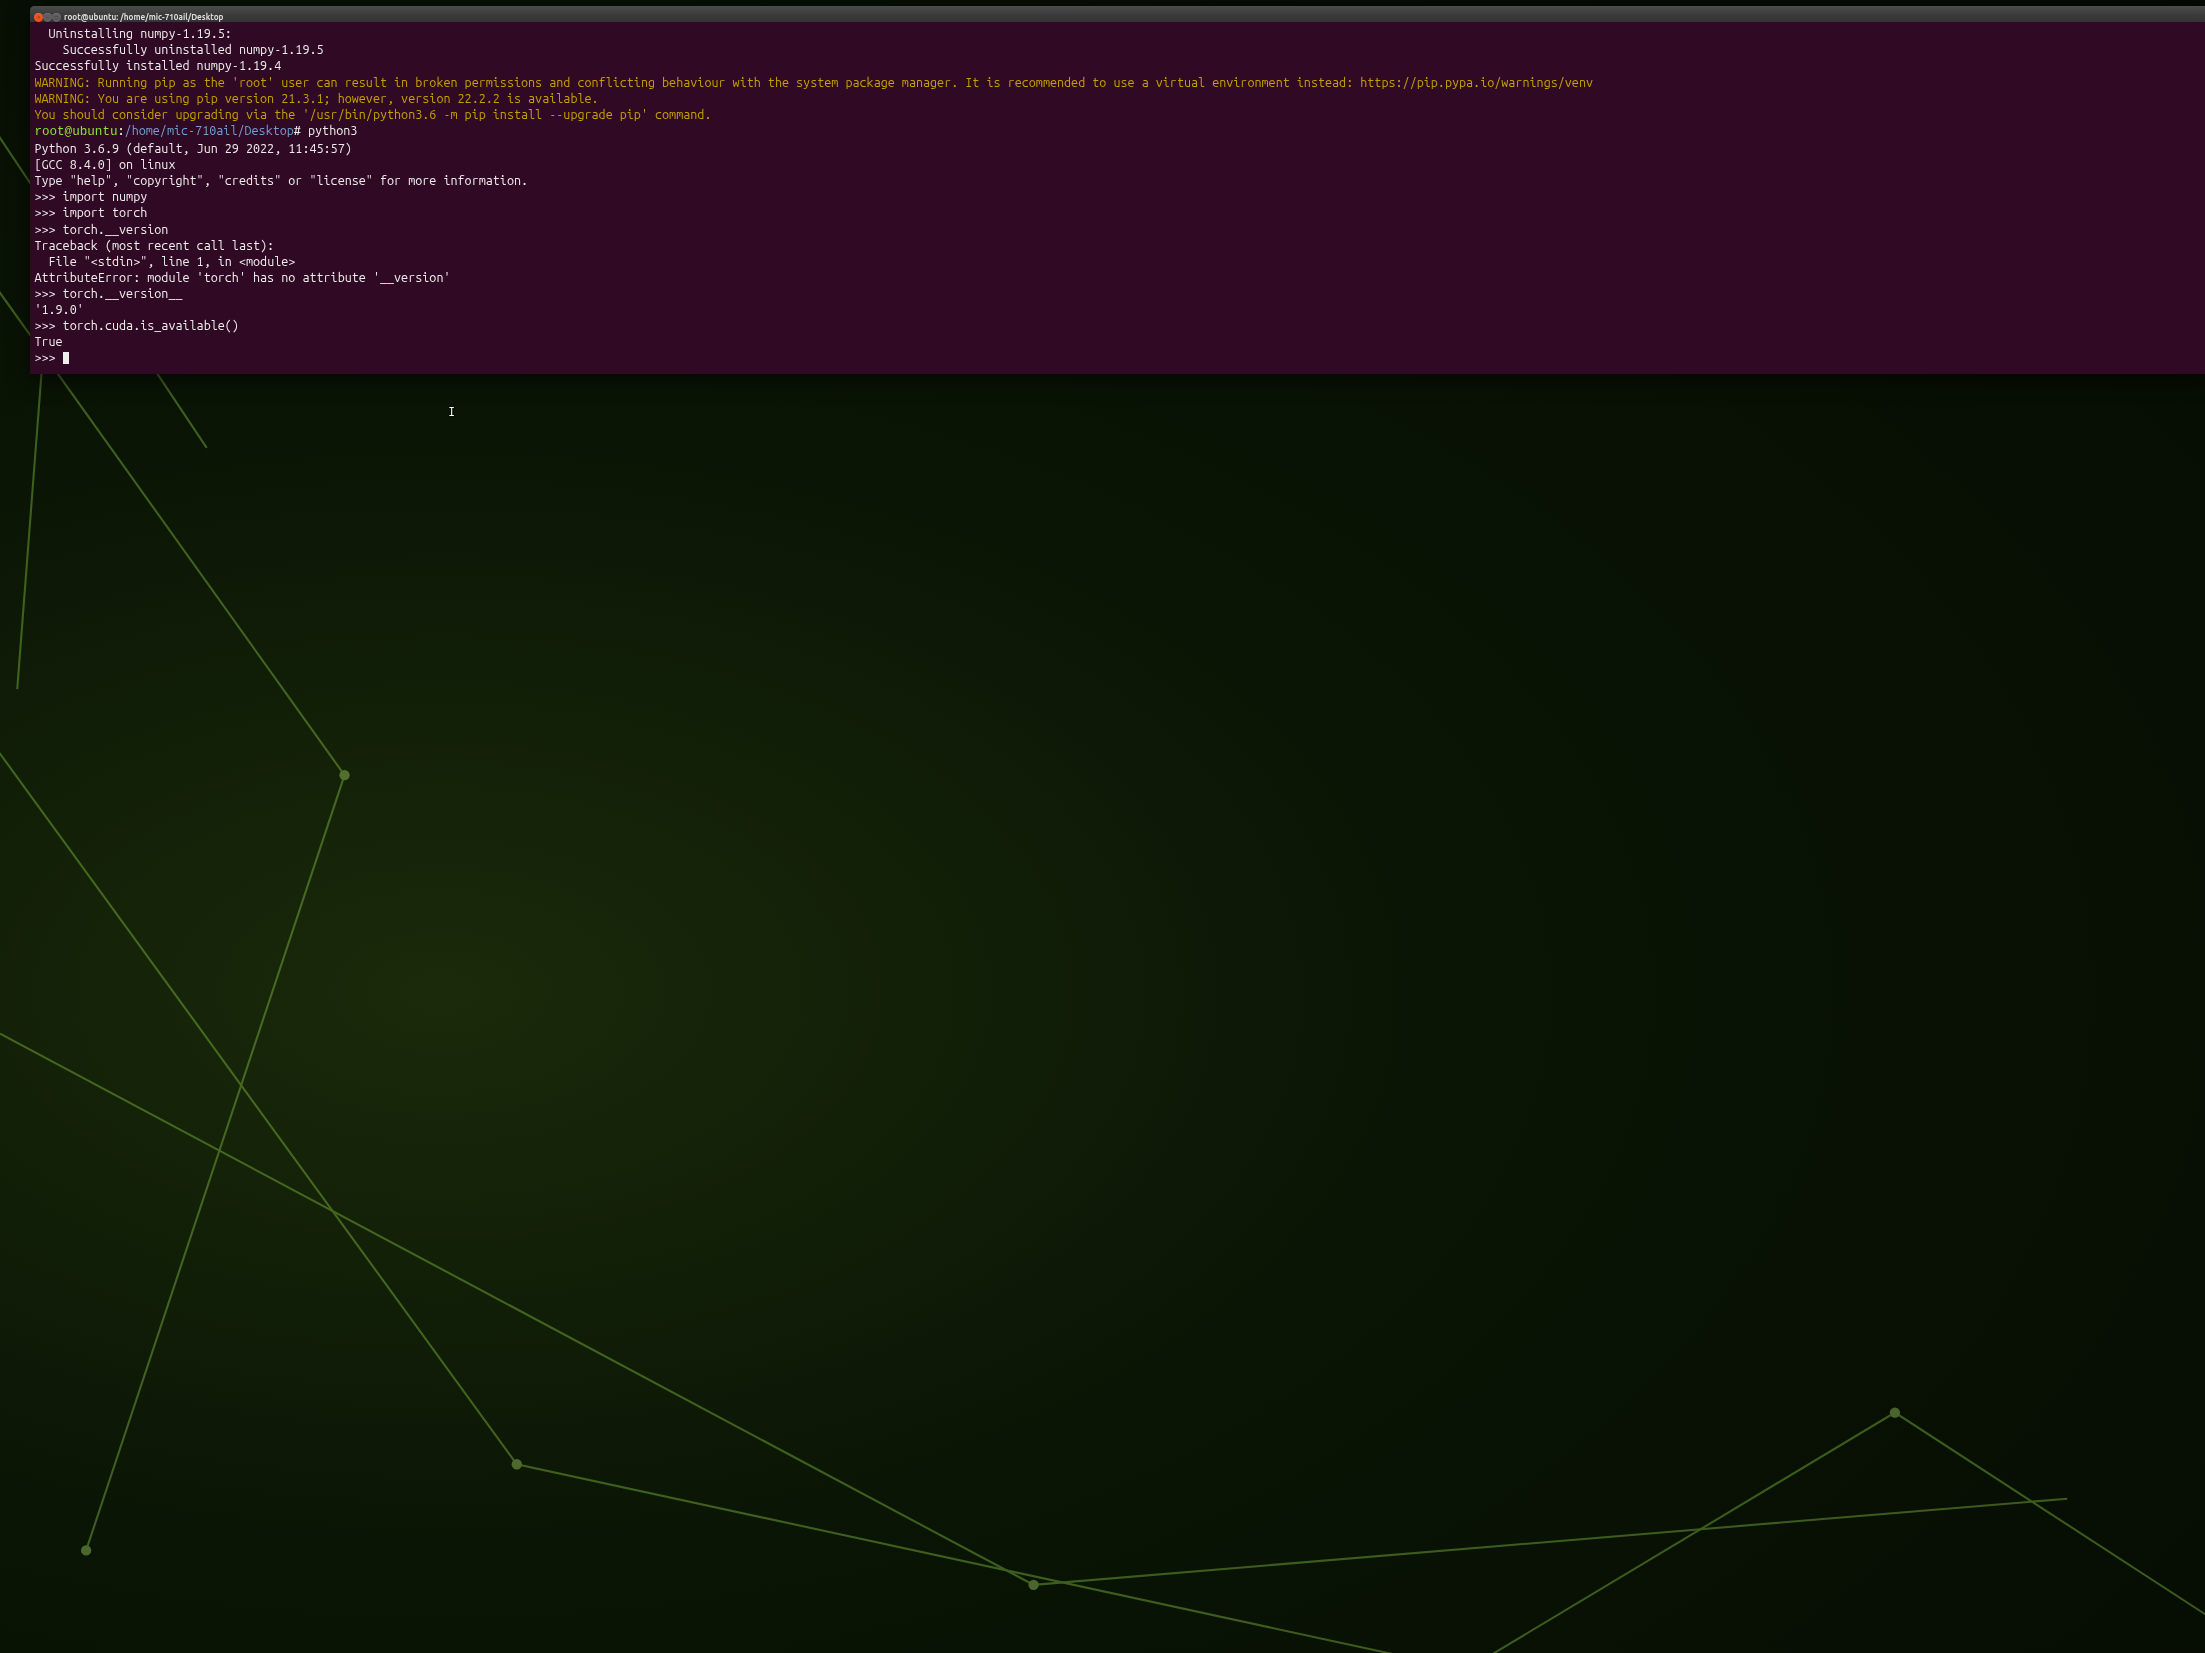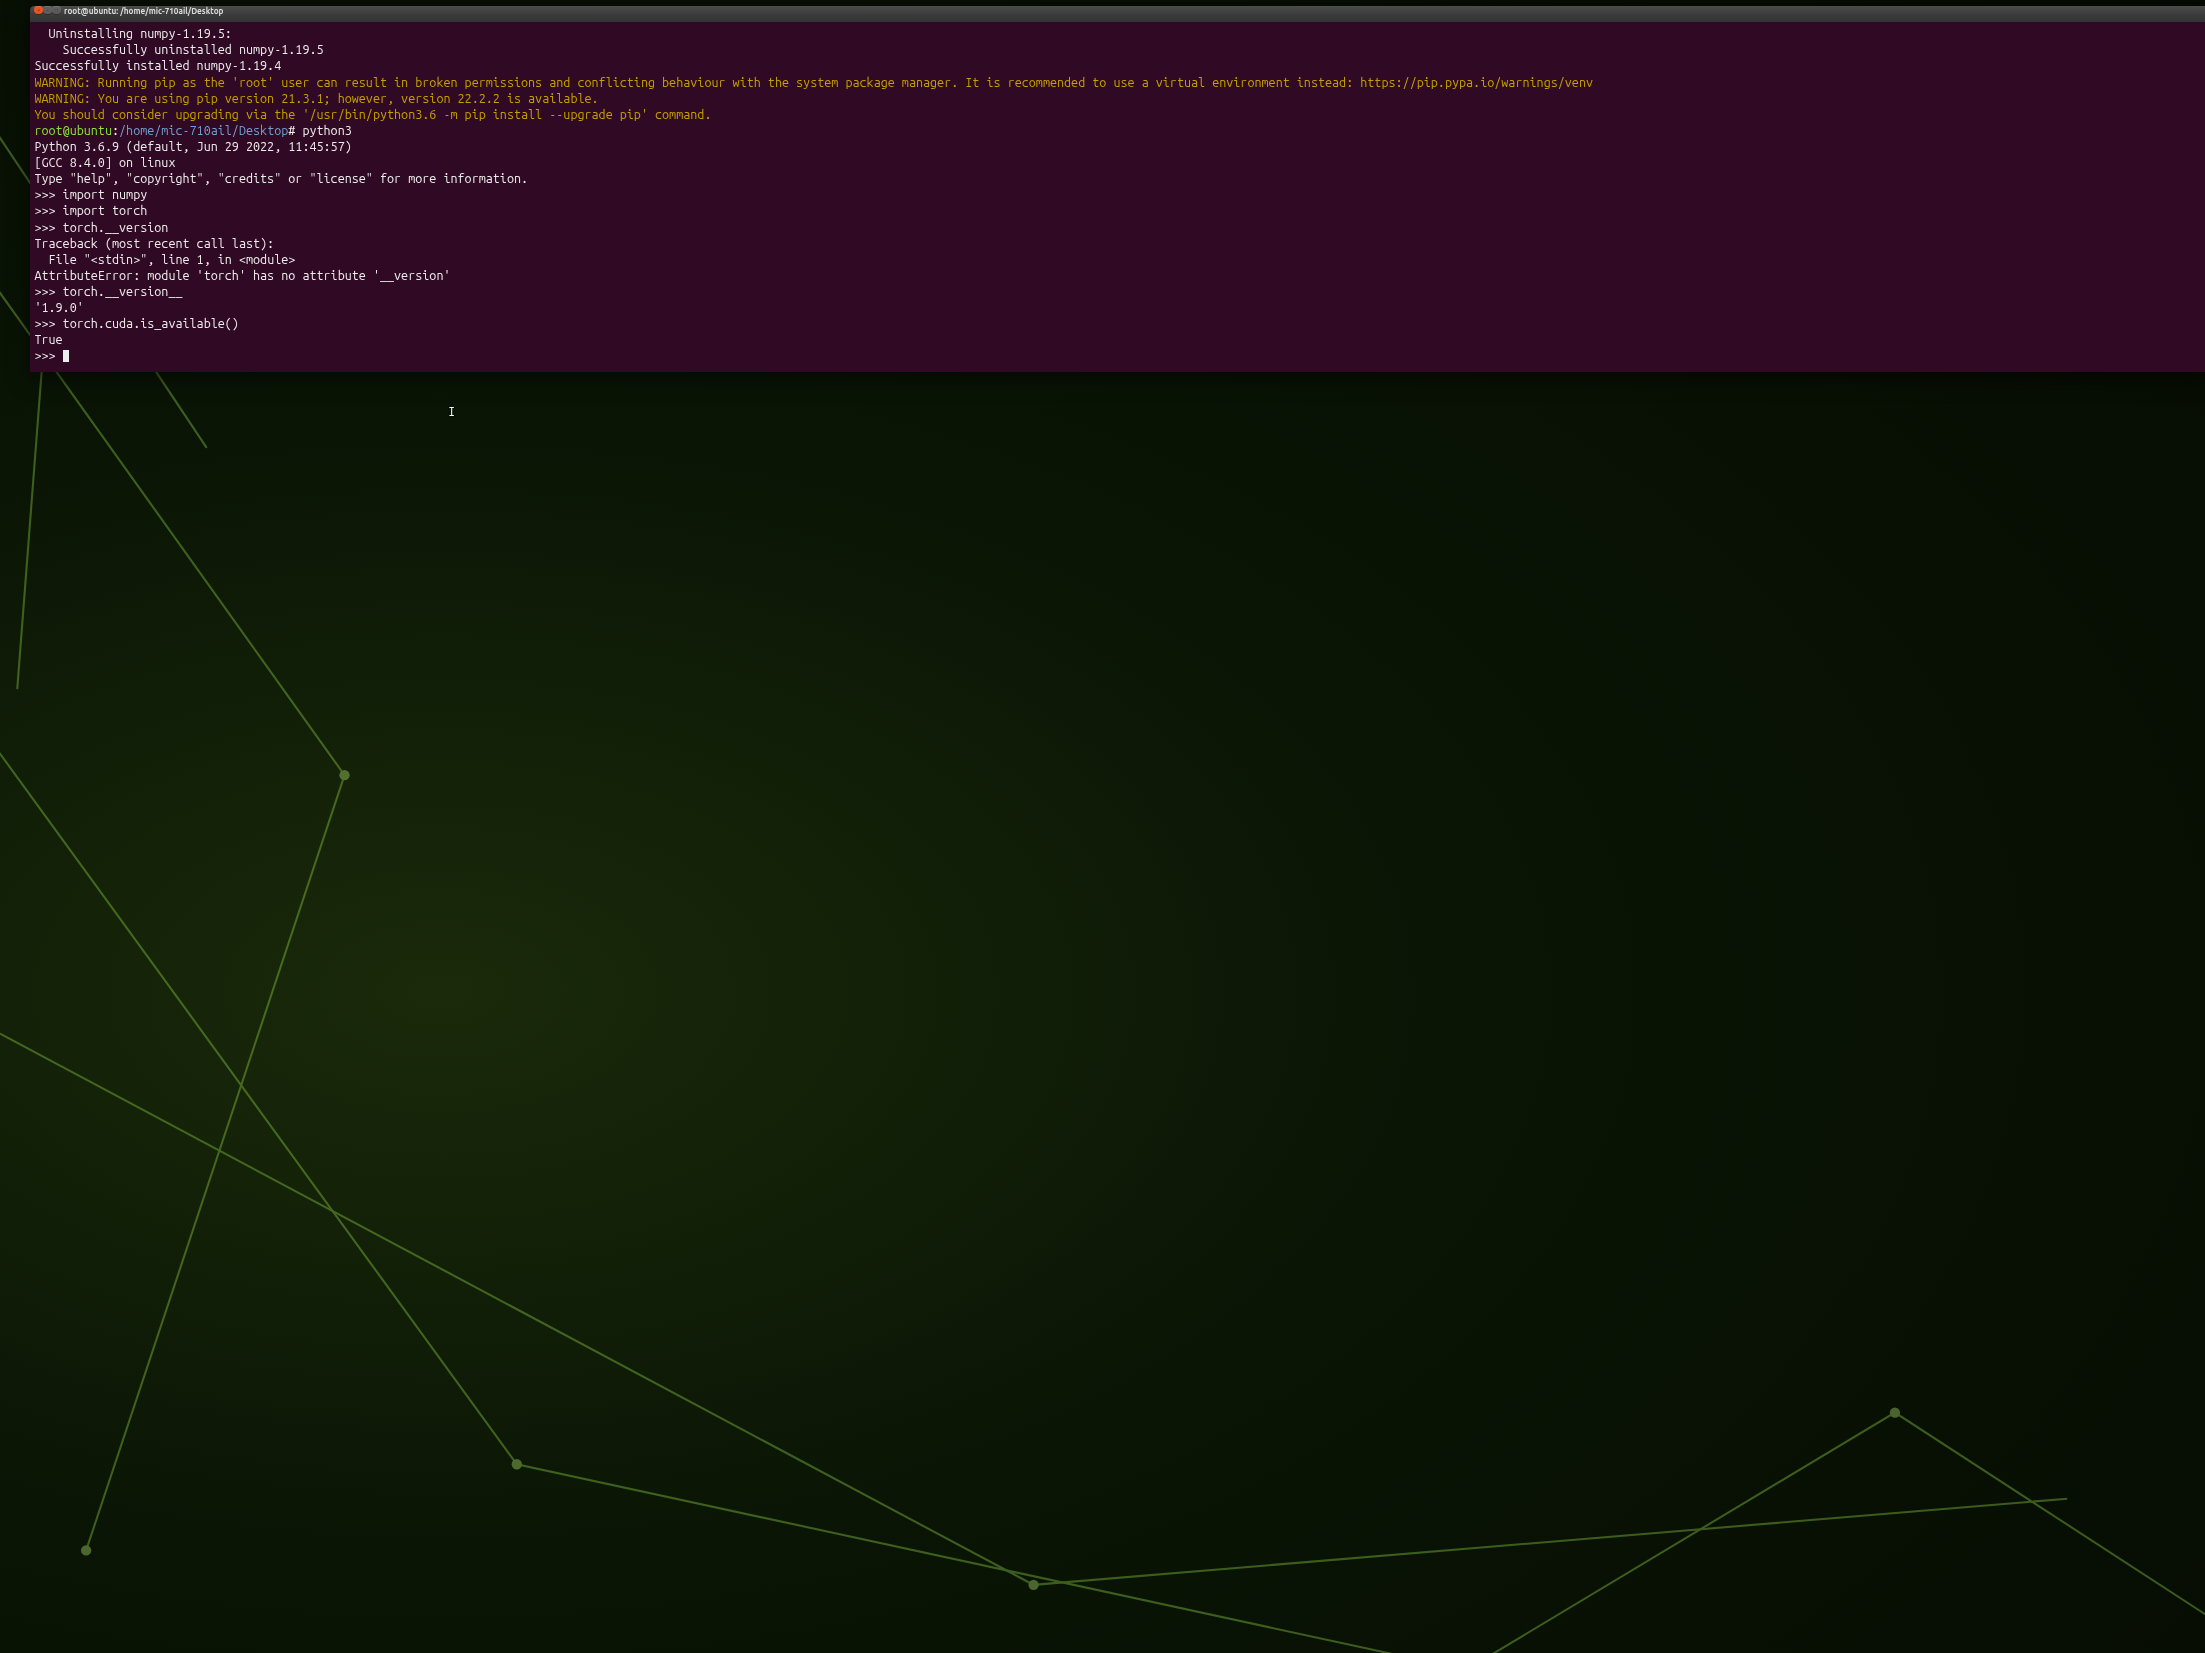--- a/index.html
+++ b/index.html
@@ -27,21 +27,21 @@
       right: 0;
       background: #300a24;
       border-radius: 4.4px 0 0 0;
       box-shadow: 0 4.4px 22px rgba(0,0,0,0.6);
       overflow: hidden;
     }
     .titlebar {
       background: linear-gradient(to bottom, #4c4c4c 0%, #3c3c3c 50%, #333333 100%);
       height: 16.4px;
       display: flex;
-      align-items: flex-start;
+      align-items: flex-end;
       padding: 0 4.4px;
       gap: 0;
     }
     .win-btn {
       width: 8.8px;
       height: 8.8px;
       border-radius: 50%;
       display: flex;
       align-items: center;
       justify-content: center;
@@ -64,21 +64,21 @@
       padding: 3.3px 4.4px 8.8px 4.4px;
       font-size: 12.6px;
       line-height: 1.28;
       color: #eeeeec;
       white-space: pre-wrap;
       word-break: break-all;
       border-radius: 12px;
     }
     .ln-default { color: #eeeeec; }
     .ln-warning { color: #c4a000; margin-top: 23px; }
-    .prompt-user { color: #8ae234; }
+    .prompt-user { color: #8ae234; font-family: Liberation Mono, monospace; }
     .prompt-path { color: #729fcf; }
     .cursor {
       display: inline-block;
       width: 6px;
       height: 12px;
       background: #eeeeec;
       vertical-align: text-bottom;
     }
     .text-cursor-icon {
       position: absolute;

